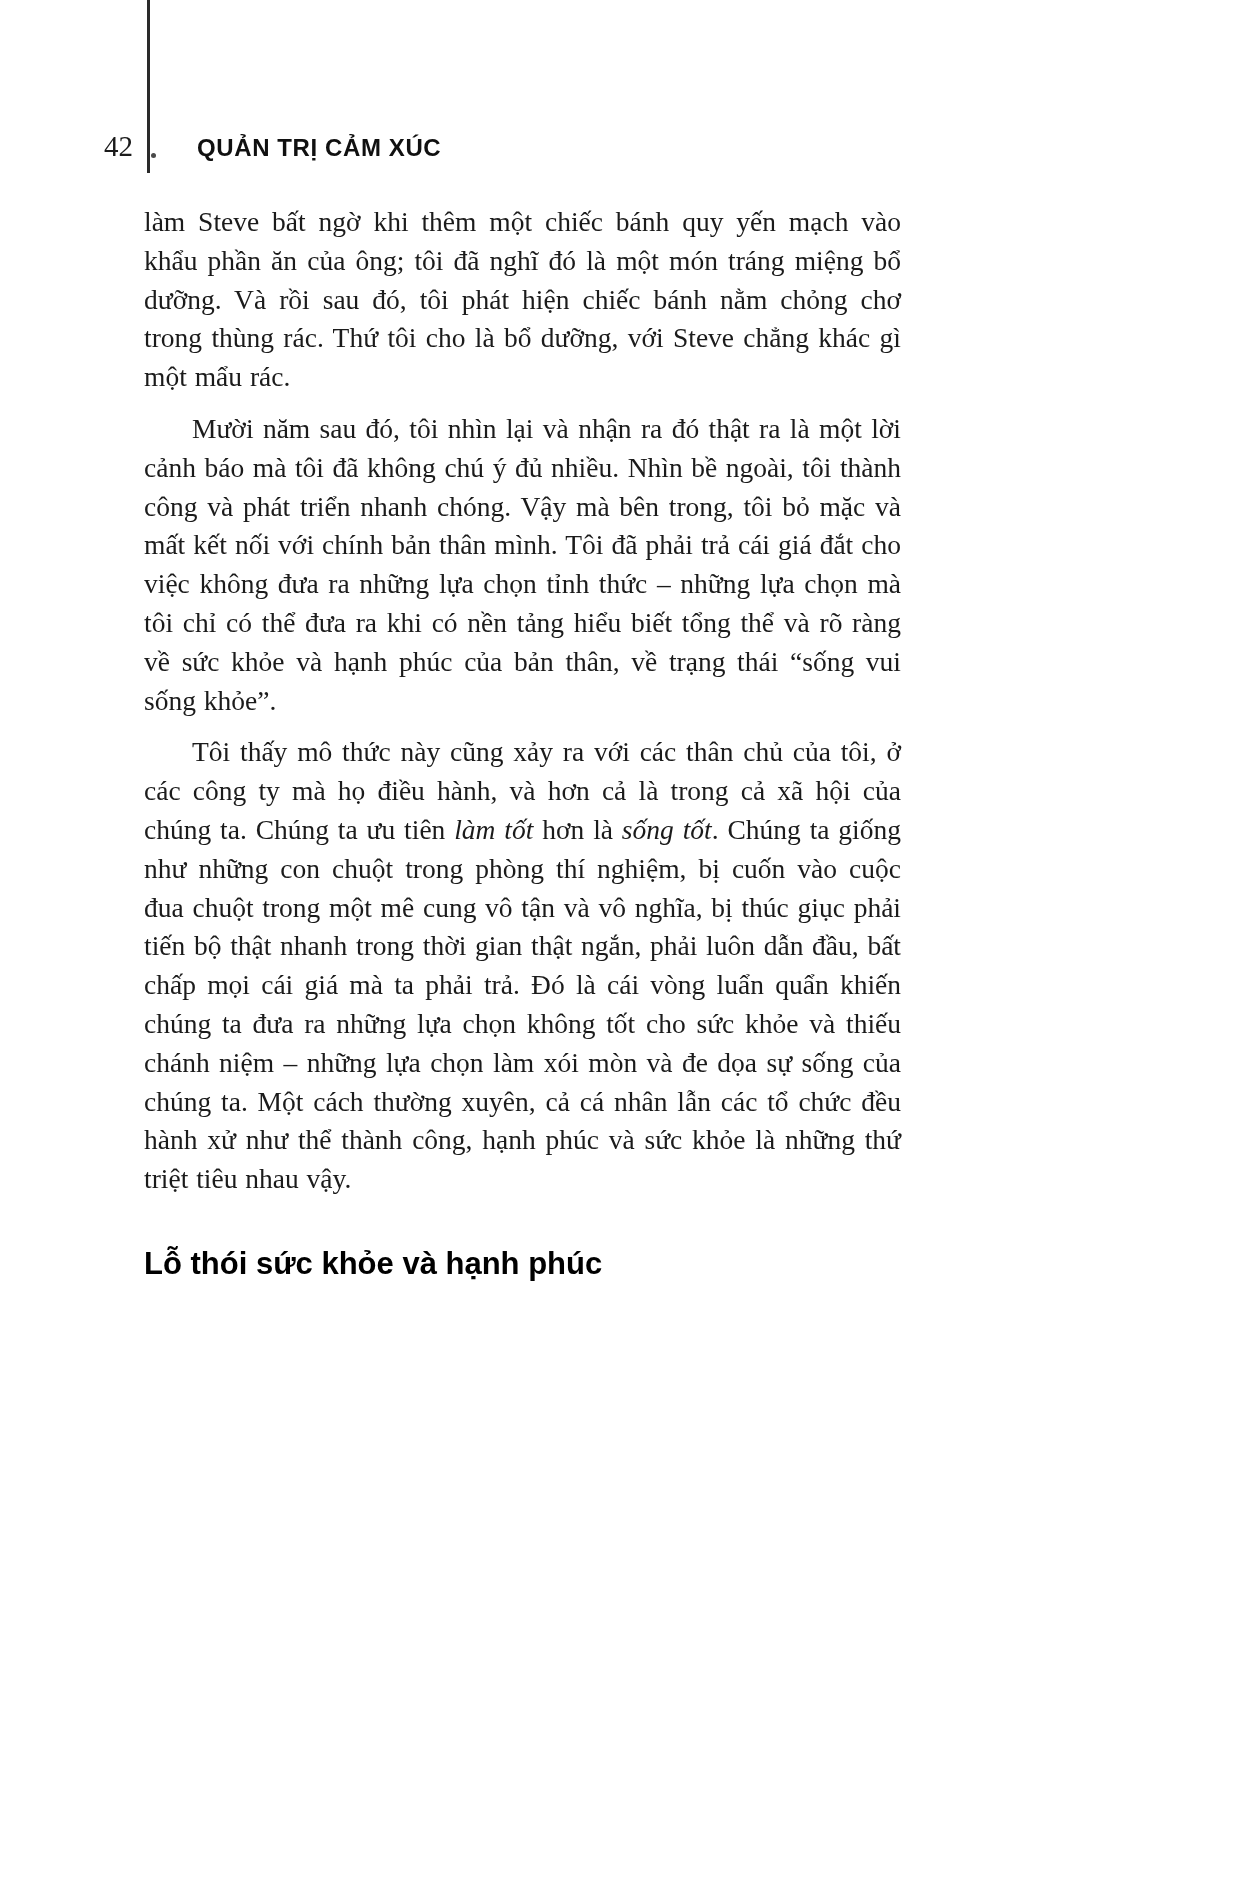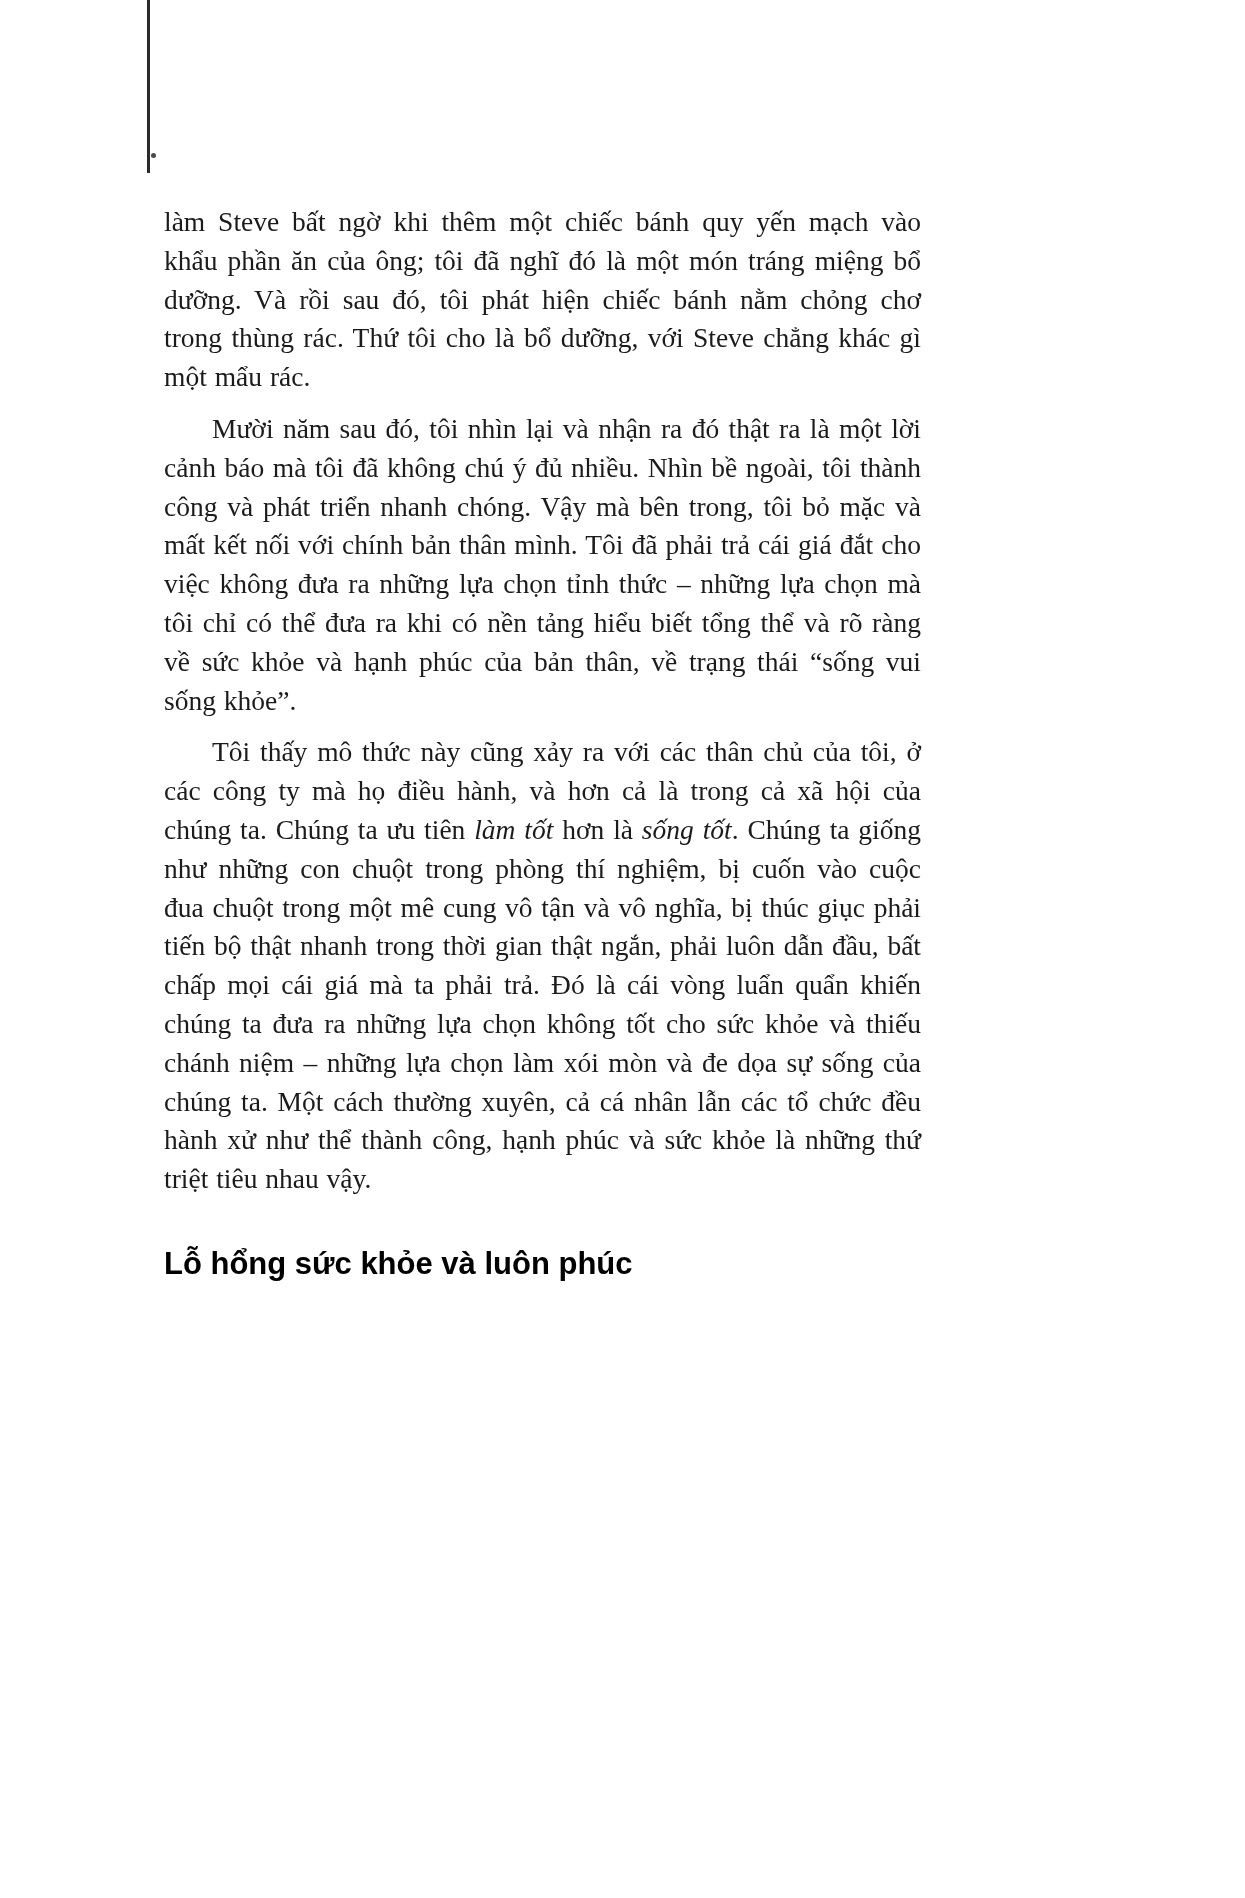--- a/index.html
+++ b/index.html
@@ -56,21 +56,21 @@
   .running-title {
     font-family: "Liberation Sans", sans-serif;
     font-weight: 700;
     font-size: 24px;
     letter-spacing: 0.6px;
     color: #101010;
   }
   
   .text-block {
     position: absolute;
-    left: 164px;
+    left: 144px;
     top: 203px;
     width: 757px;
   }
   .para {
     margin: 0 0 13px 0;
     font-size: 27.5px;
     line-height: 38.8px;
     text-align: justify;
     text-indent: 48px;
     color: #1b1b1b;
@@ -89,25 +89,29 @@
   }
 </style>
 </head>
 <body>
 
 <div class="page">
 
   <div class="top-rule"></div>
   <div class="rule-dot"></div>
 
+  <header class="page-header">
+    <span class="page-number">42</span>
+    <span class="running-title">QUẢN TRỊ CẢM XÚC</span>
+  </header>
 
   <main class="text-block">
     <p class="para no-indent">làm Steve bất ngờ khi thêm một chiếc bánh quy yến mạch vào khẩu phần ăn của ông; tôi đã nghĩ đó là một món tráng miệng bổ dưỡng. Và rồi sau đó, tôi phát hiện chiếc bánh nằm chỏng chơ trong thùng rác. Thứ tôi cho là bổ dưỡng, với Steve chẳng khác gì một mẩu rác.</p>
 
     <p class="para">Mười năm sau đó, tôi nhìn lại và nhận ra đó thật ra là một lời cảnh báo mà tôi đã không chú ý đủ nhiều. Nhìn bề ngoài, tôi thành công và phát triển nhanh chóng. Vậy mà bên trong, tôi bỏ mặc và mất kết nối với chính bản thân mình. Tôi đã phải trả cái giá đắt cho việc không đưa ra những lựa chọn tỉnh thức – những lựa chọn mà tôi chỉ có thể đưa ra khi có nền tảng hiểu biết tổng thể và rõ ràng về sức khỏe và hạnh phúc của bản thân, về trạng thái “sống vui sống khỏe”.</p>
 
     <p class="para"><span>Tôi thấy mô thức này cũng xảy ra với các thân chủ của tôi, ở các công ty mà họ điều hành, và hơn cả là trong cả xã hội của chúng ta. Chúng ta ưu tiên </span><span style="font-style: italic;">làm tốt</span><span> hơn là </span><span style="font-style: italic;">sống tốt</span><span>. Chúng ta giống như những con chuột trong phòng thí nghiệm, bị cuốn vào cuộc đua chuột trong một mê cung vô tận và vô nghĩa, bị thúc giục phải tiến bộ thật nhanh trong thời gian thật ngắn, phải luôn dẫn đầu, bất chấp mọi cái giá mà ta phải trả. Đó là cái vòng luẩn quẩn khiến chúng ta đưa ra những lựa chọn không tốt cho sức khỏe và thiếu chánh niệm – những lựa chọn làm xói mòn và đe dọa sự sống của chúng ta. Một cách thường xuyên, cả cá nhân lẫn các tổ chức đều hành xử như thể thành công, hạnh phúc và sức khỏe là những thứ triệt tiêu nhau vậy.</span></p>
 
-    <h2 class="section-heading">Lỗ hổng sức khỏe và luôn phúc</h2>
+    <h2 class="section-heading">Lỗ thói sức khỏe và hạnh phúc</h2>
 
   </main>
 
 </div>
 
 </body></html>

